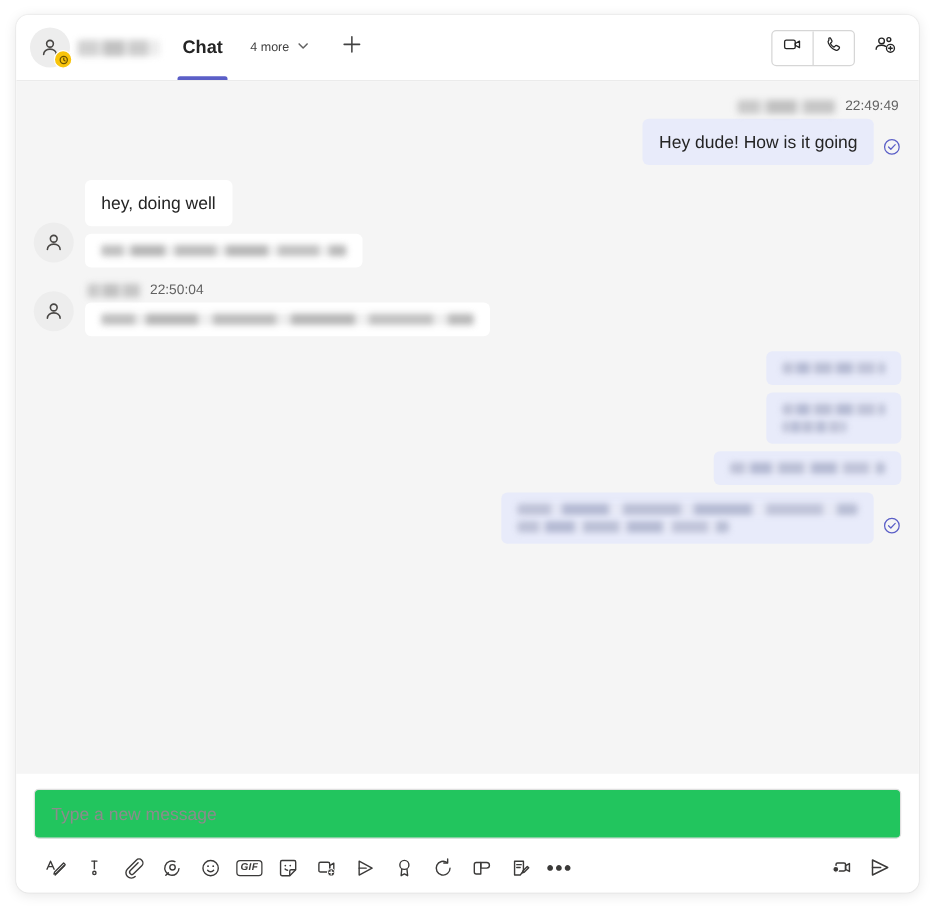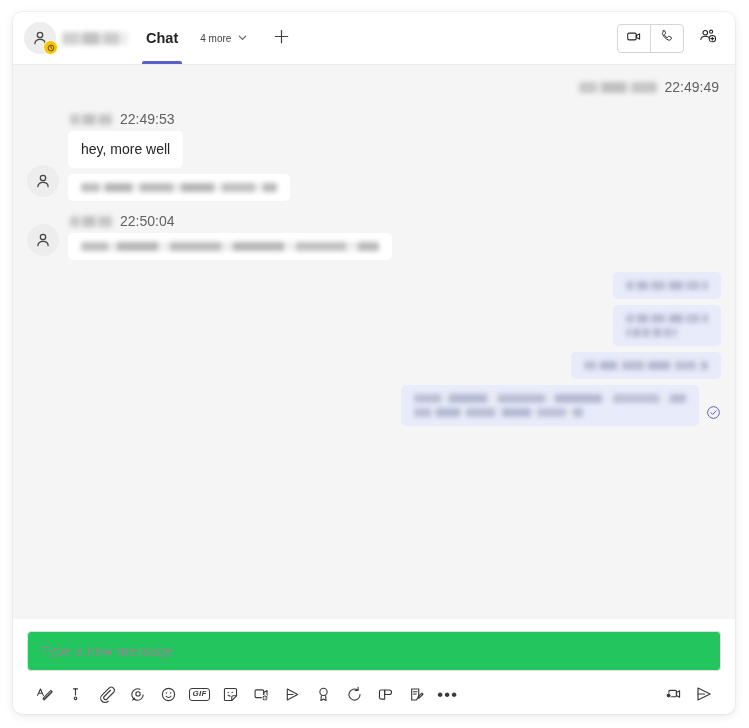--- a/index.html
+++ b/index.html
@@ -183,21 +183,21 @@
     padding: 0 2px;
   }
   .meta.out { justify-content: flex-end; }
   .name-blur {
     height: 11px;
     border-radius: 2px;
     background: linear-gradient(90deg,#c9c9c9 0 22%, #e2e2e2 22% 30%, #c0c0c0 30% 60%, #e6e6e6 60% 68%, #c6c6c6 68% 100%);
     filter: blur(2.4px);
   }
   .time {
-    font-size: 14px;
+    font-size: 11px;
     color: #616161;
     white-space: nowrap;
   }
 
   .bubble-row { display: flex; align-items: flex-end; gap: 7px; }
   .bubble {
     border-radius: 5px;
     padding: 9px 13px;
     font-size: 14px;
     line-height: 19px;
@@ -359,37 +359,42 @@
     </div>
   </div>
 
   <div class="message-list">
       <div class="msg-group out">
         <div class="msg-col out">
           <div class="meta out">
             <span class="name-blur" style="width: 78px;"></span>
             <span class="time">22:49:49</span>
           </div>
+          <div class="stack">
+            <div class="bubble-row">
+              <div class="bubble out">Hey dude! How is it going</div>
+              <span class="read-check"><svg width="15" height="15" viewBox="0 0 18 18" fill="none" stroke="#5b5fc7" stroke-width="1.2">
+                  <circle cx="9" cy="9" r="7"></circle>
+                  <path d="M5.8 9.1l2.2 2.2 4.2-4.4" stroke-linecap="round" stroke-linejoin="round"></path>
+                </svg></span>
+            </div>
+          </div>
         </div>
       </div>
       <div class="msg-group in">
         <div class="msg-avatar avatar-circle">
           <svg width="18" height="18" viewBox="0 0 24 24" fill="none" stroke="#484644" stroke-width="1.7">
             <circle cx="12" cy="8" r="3.6"></circle>
             <path d="M5.2 19.5c0-3.6 3-5.8 6.8-5.8s6.8 2.2 6.8 5.8" stroke-linecap="round"></path>
           </svg>
         </div>
         <div class="msg-col">
-          <div class="meta">
-            <span class="name-blur" style="width: 42px;"></span>
-            <span class="time">22:49:53</span>
-          </div>
           <div class="stack in">
             <div class="bubble-row">
-              <div class="bubble in">hey, more well</div>
+              <div class="bubble in">hey, doing well</div>
             </div>
             <div class="bubble-row">
               <div class="bubble in">
                 <div class="blur-lines">
                   <div class="bl" style="width: 196px;"></div>
                 </div>
               </div>
             </div>
           </div>
         </div>

